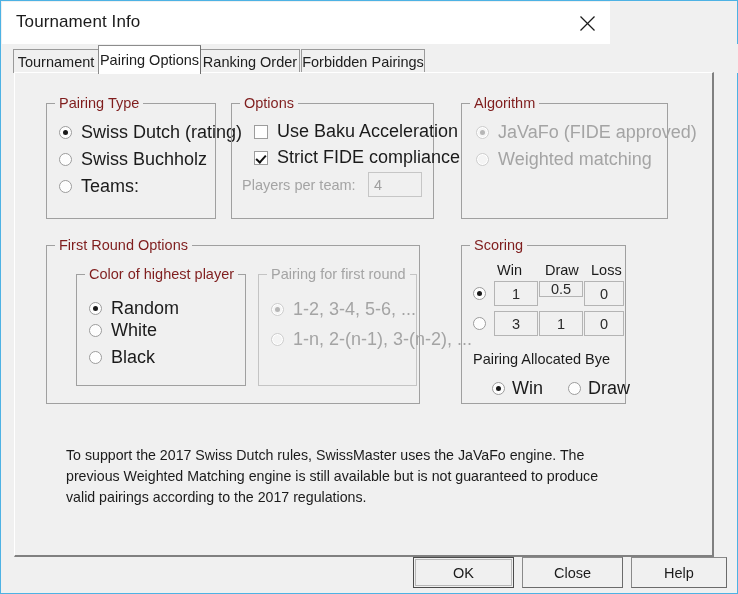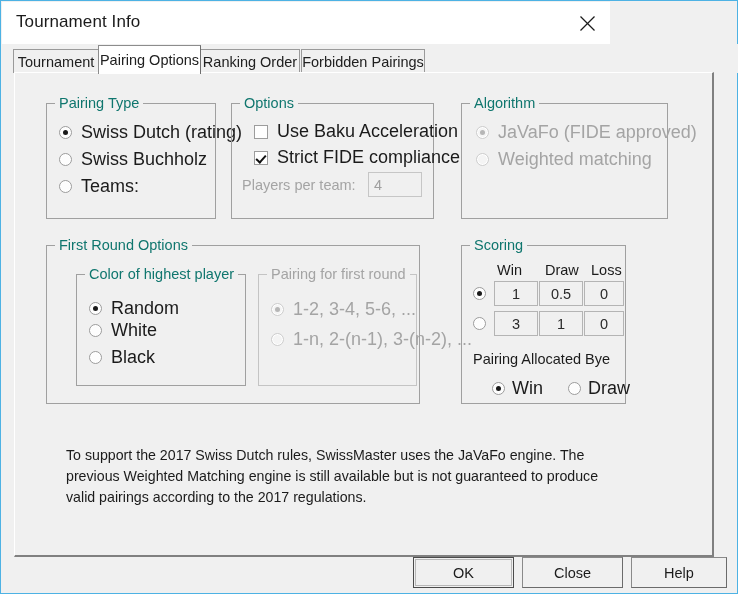--- a/index.html
+++ b/index.html
@@ -118,21 +118,21 @@
     box-sizing: border-box;
     border: 1px solid #a0a0a0;
   }
   .group > .group-label {
     position: absolute;
     top: -9px;
     left: 8px;
     background: #f0f0f0;
     padding: 0 4px;
     font-size: 14.5px;
-    color: #0f766e;
+    color: #7f1d1d;
     white-space: nowrap;
   }
   .group > .group-label.dim { color: #a4a4a4; }
 
   
   .row {
     position: absolute;
     display: flex;
     align-items: center;
     white-space: nowrap;
@@ -362,21 +362,21 @@
       <span class="static-lbl" style="left:35px; top:16px;">Win</span>
       <span class="static-lbl" style="left:83px; top:16px;">Draw</span>
       <span class="static-lbl" style="left:129px; top:16px;">Loss</span>
 
       <div class="row" style="left:11px; top:41px;">
         <span class="radio checked"></span>
       </div>
       <div class="textbox center" style="left:32px; top:35px; width:44px; height:25px;">
         <span>1</span>
       </div>
-      <div class="textbox center" style="left:77px; top:35px; width:44px; height:25px;">
+      <div class="textbox center" style="left:77px; top:35px; width:44px; height:16px;">
         <span>0.5</span>
       </div>
       <div class="textbox center" style="left:122px; top:35px; width:40px; height:25px;">
         <span>0</span>
       </div>
 
       <div class="row" style="left:11px; top:71px;">
         <span class="radio"></span>
       </div>
       <div class="textbox center" style="left:32px; top:65px; width:44px; height:25px;">

